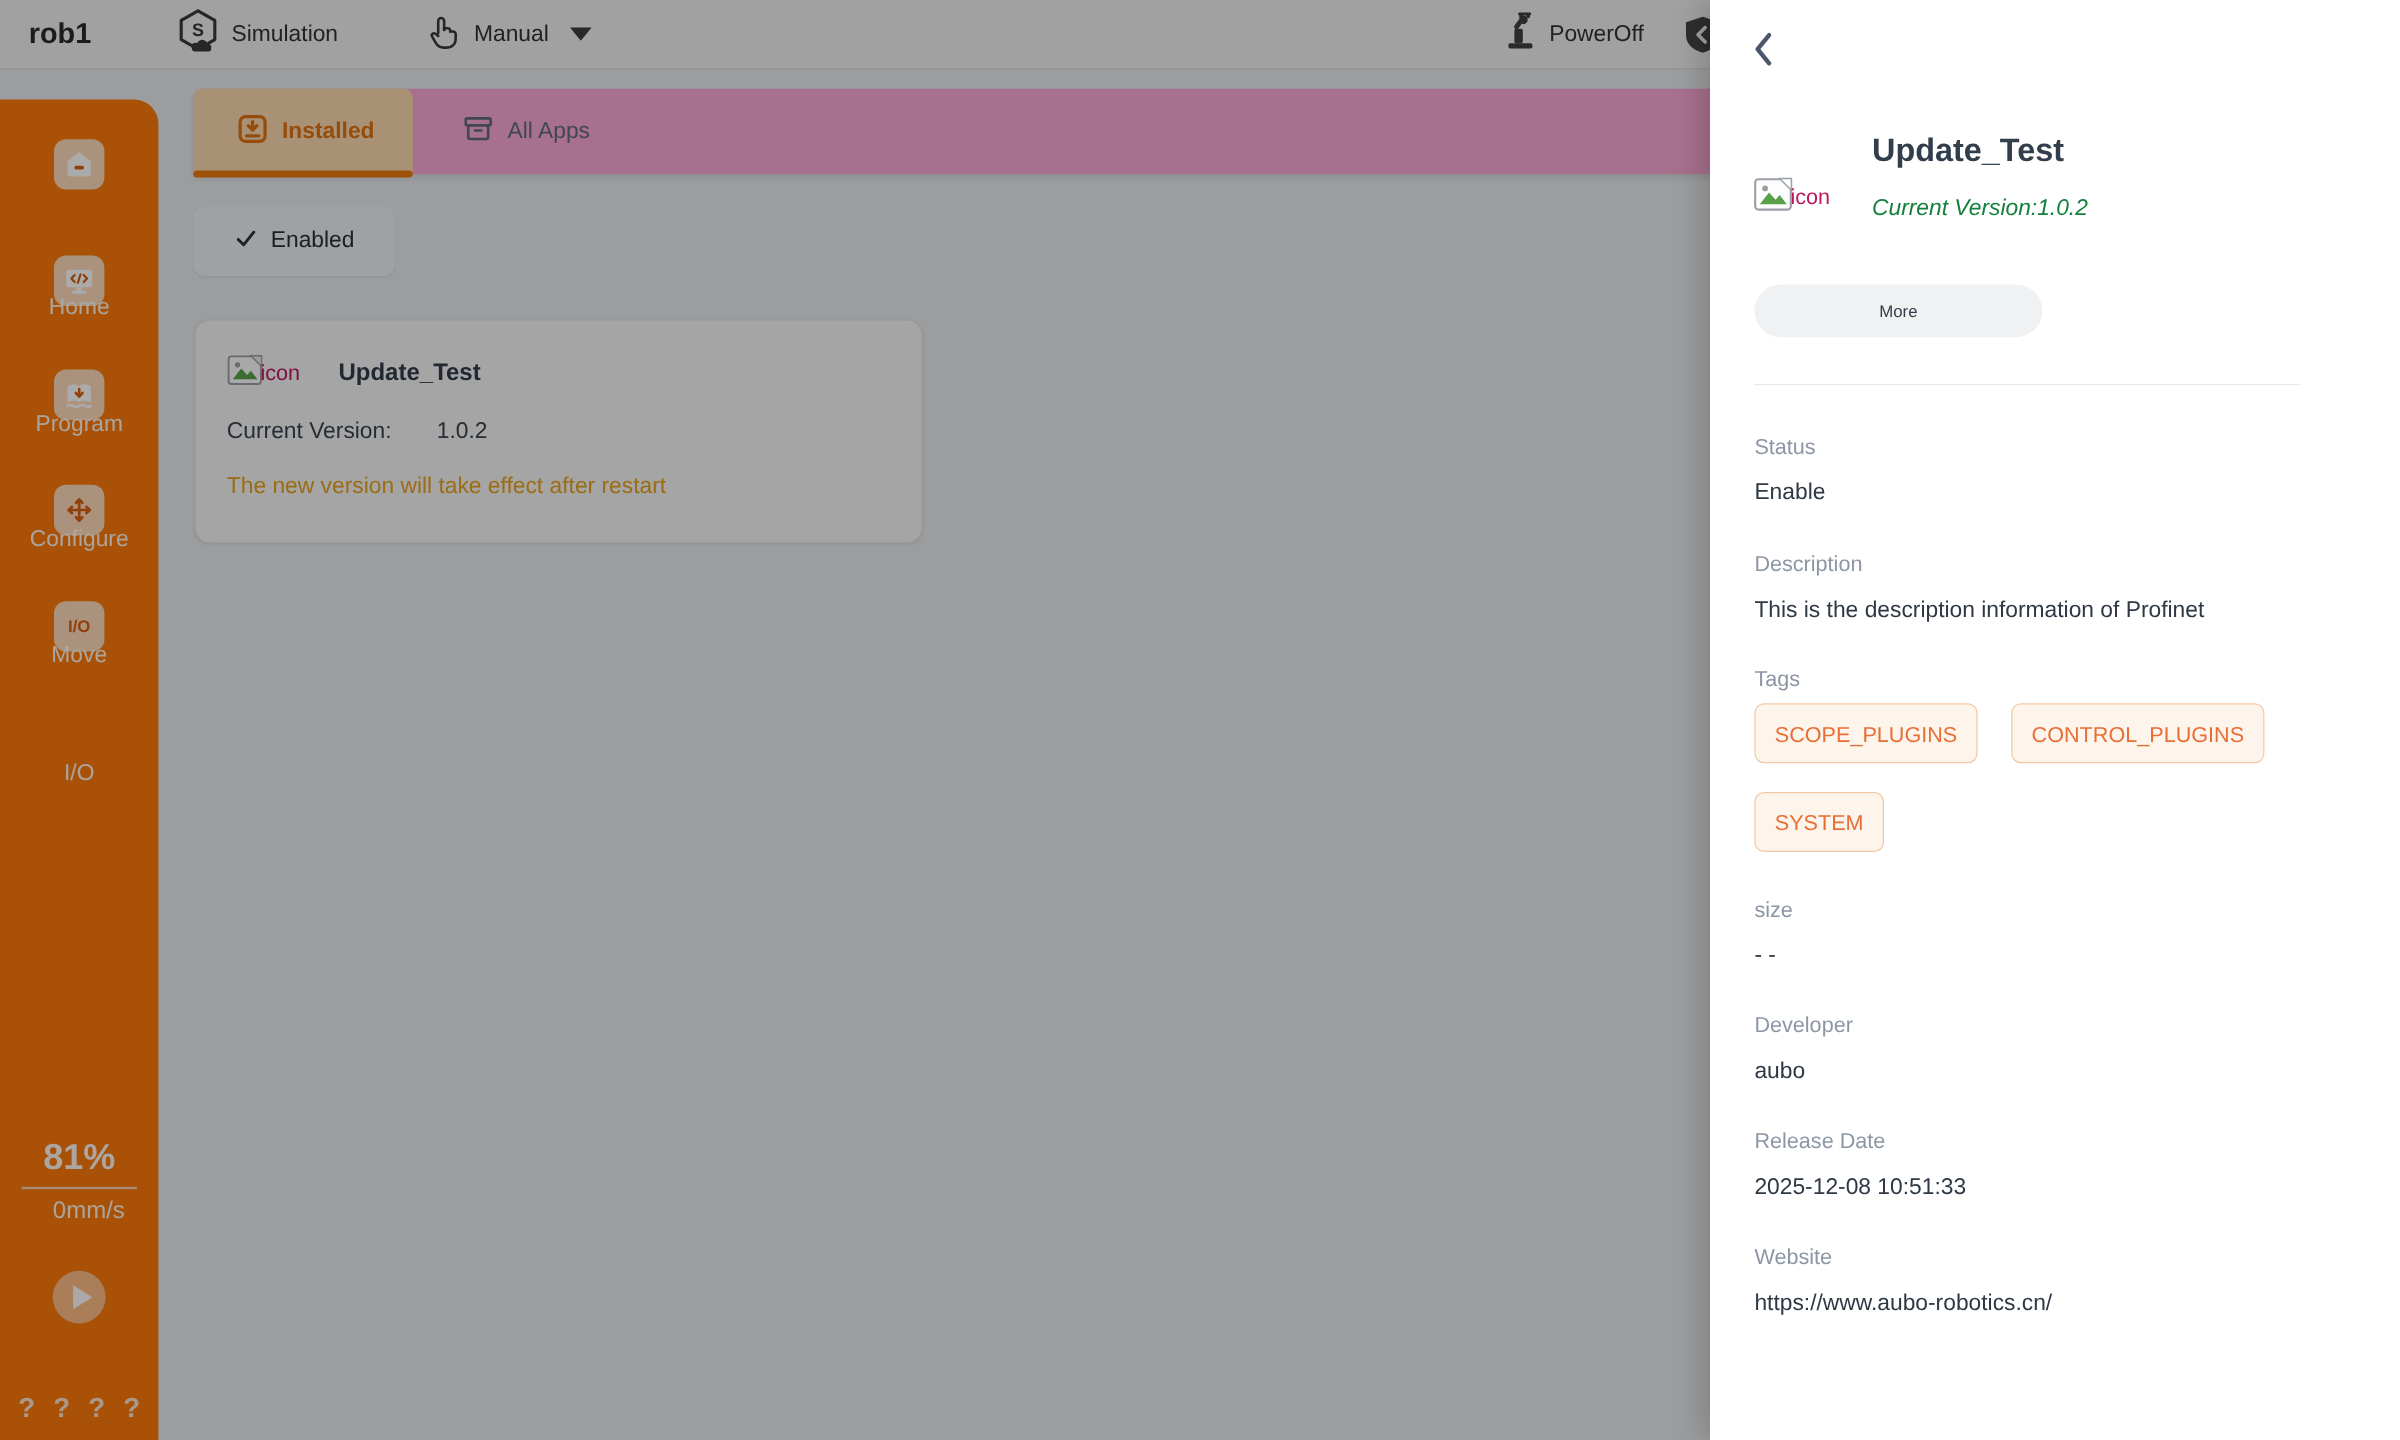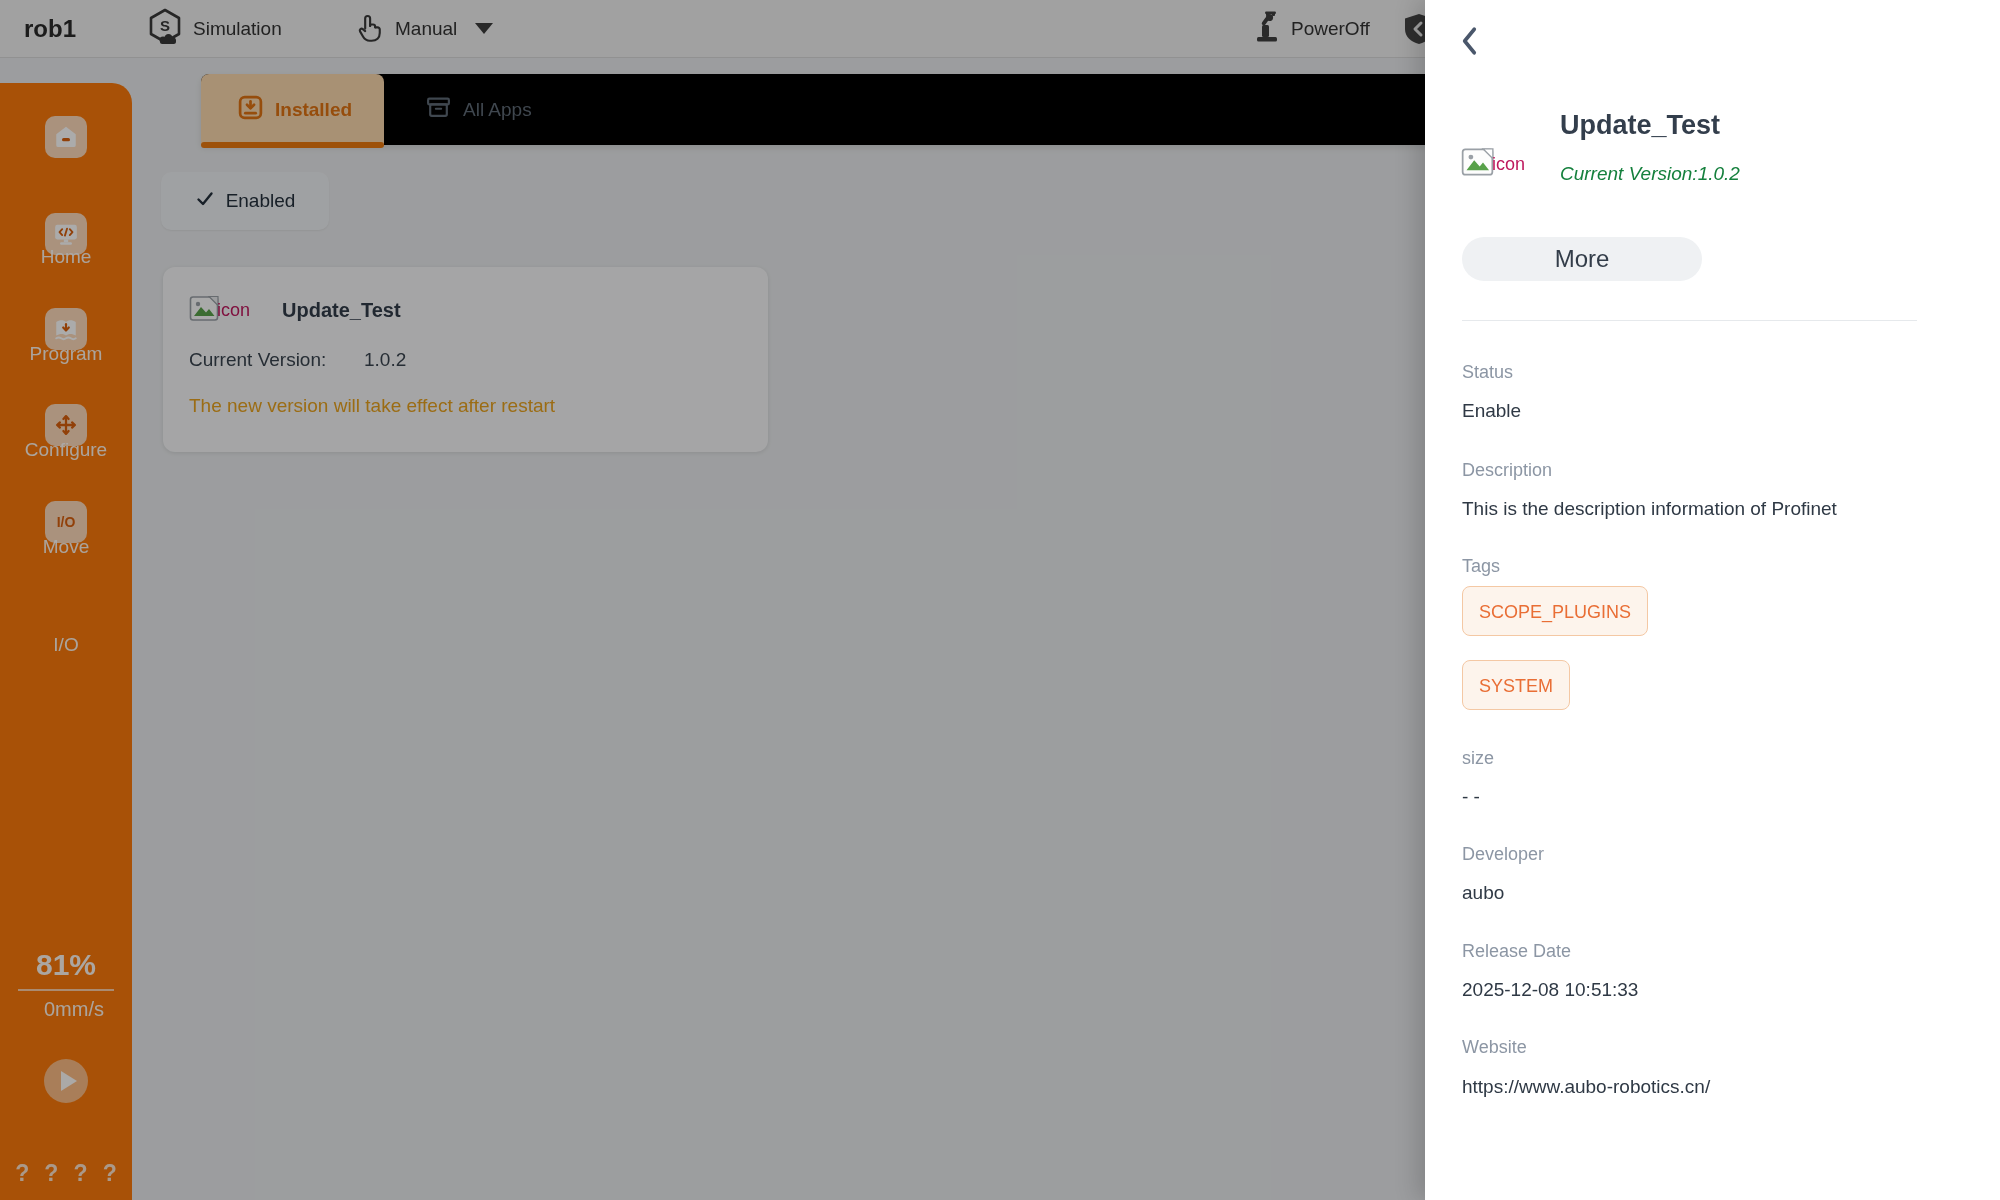--- a/index.html
+++ b/index.html
@@ -35,22 +35,22 @@
   .speed-hr{position:absolute;left:18px;top:989px;width:96px;height:2px;
             background:rgba(255,255,255,0.65);}
   .speed-val{position:absolute;left:0;top:998px;width:148px;text-align:center;font-size:20px;
              color:rgba(255,252,248,0.95);}
   .play-btn{position:absolute;left:44px;top:1059px;width:44px;height:44px;border-radius:50%;
             background:rgba(255,255,255,0.5);display:flex;align-items:center;justify-content:center;}
   .qrow{position:absolute;left:0;top:1160px;width:132px;display:flex;justify-content:space-evenly;}
   .qmark{font-size:23px;font-weight:700;color:rgba(255,255,255,0.8);}
 
   
-  .tabstrip{position:absolute;left:161px;top:74px;width:1279px;height:71px;background:#000000;
-            border-radius:8px 8px 0 0;box-shadow:0 3px 6px rgba(0,0,0,0.10);z-index:5;margin-left:40px;}
+  .tabstrip{position:absolute;left:161px;top:74px;width:1279px;height:71px;background:#f9a8d4;
+            border-radius:8px 8px 0 0;box-shadow:0 3px 6px rgba(0,0,0,0.10);z-index:5;}
   .tab{position:absolute;top:0;height:71px;display:flex;align-items:center;gap:11px;}
   .tab-installed{left:0;width:183px;background:#fbd9ae;border-radius:8px 8px 0 0;padding-left:36px;
                  box-sizing:border-box;}
   .tab-underline{position:absolute;left:0;bottom:-3px;width:183px;height:6px;background:#ea7a10;
                  border-radius:3px;}
   .tab-installed .tab-label{color:#e07313;font-weight:600;}
   .tab-label{font-size:19px;color:#5f6a76;}
   .tab-allapps{left:224px;}
   .tab-maintenance{left:415px;}
 
@@ -81,21 +81,21 @@
 
   
   .panel{position:absolute;left:1425px;top:0;width:575px;height:1200px;background:#ffffff;
          box-shadow:-8px 0 22px rgba(0,0,0,0.16);z-index:60;}
   .back-btn{position:absolute;left:28px;top:22px;width:34px;height:38px;display:flex;
             align-items:center;justify-content:center;cursor:pointer;}
   .p-iconrow{position:absolute;left:36px;top:147px;display:flex;align-items:center;}
   .p-title{position:absolute;left:135px;top:110px;font-size:27px;font-weight:600;color:#333e4c;}
   .p-version{position:absolute;left:135px;top:163px;font-size:19px;color:#15803d;font-style:italic;}
   .pill-btn{position:absolute;top:237px;width:240px;height:44px;border-radius:22px;display:flex;
-            align-items:center;justify-content:center;font-size:24px;}
+            align-items:center;justify-content:center;font-size:14px;}
   .more-btn{left:37px;background:#eff1f3;color:#333d49;}
   .disable-btn{left:302px;background:#f4611c;color:#ffffff;font-weight:600;}
   .p-divider{position:absolute;left:37px;top:320px;width:455px;height:1px;background:#e6e9ec;}
   .sec-label{position:absolute;left:37px;font-size:18px;color:#8c96a4;}
   .sec-value{position:absolute;left:37px;font-size:19px;color:#2f3945;}
   .chip{position:absolute;height:50px;line-height:50px;padding:0 16px;border:1px solid #f4c8a4;
         background:#fdf4ec;border-radius:8px;font-size:18px;color:#e96e35;box-sizing:border-box;}
   .chip1{left:37px;top:586px;}
   .chip2{left:251px;top:586px;}
   .chip3{left:37px;top:660px;}
@@ -322,20 +322,21 @@
     <div class="p-divider"></div>
 
     <div class="sec-label" style="top:362px;">Status</div>
     <div class="sec-value" style="top:400px;">Enable</div>
 
     <div class="sec-label" style="top:460px;">Description</div>
     <div class="sec-value" style="top:498px;">This is the description information of Profinet</div>
 
     <div class="sec-label" style="top:556px;">Tags</div>
     <div class="chip chip1">SCOPE_PLUGINS</div>
+    <div class="chip chip2">CONTROL_PLUGINS</div>
     <div class="chip chip3">SYSTEM</div>
 
     <div class="sec-label" style="top:748px;">size</div>
     <div class="sec-value" style="top:786px;">- -</div>
 
     <div class="sec-label" style="top:844px;">Developer</div>
     <div class="sec-value" style="top:882px;">aubo</div>
 
     <div class="sec-label" style="top:941px;">Release Date</div>
     <div class="sec-value" style="top:979px;">2025-12-08 10:51:33</div>

